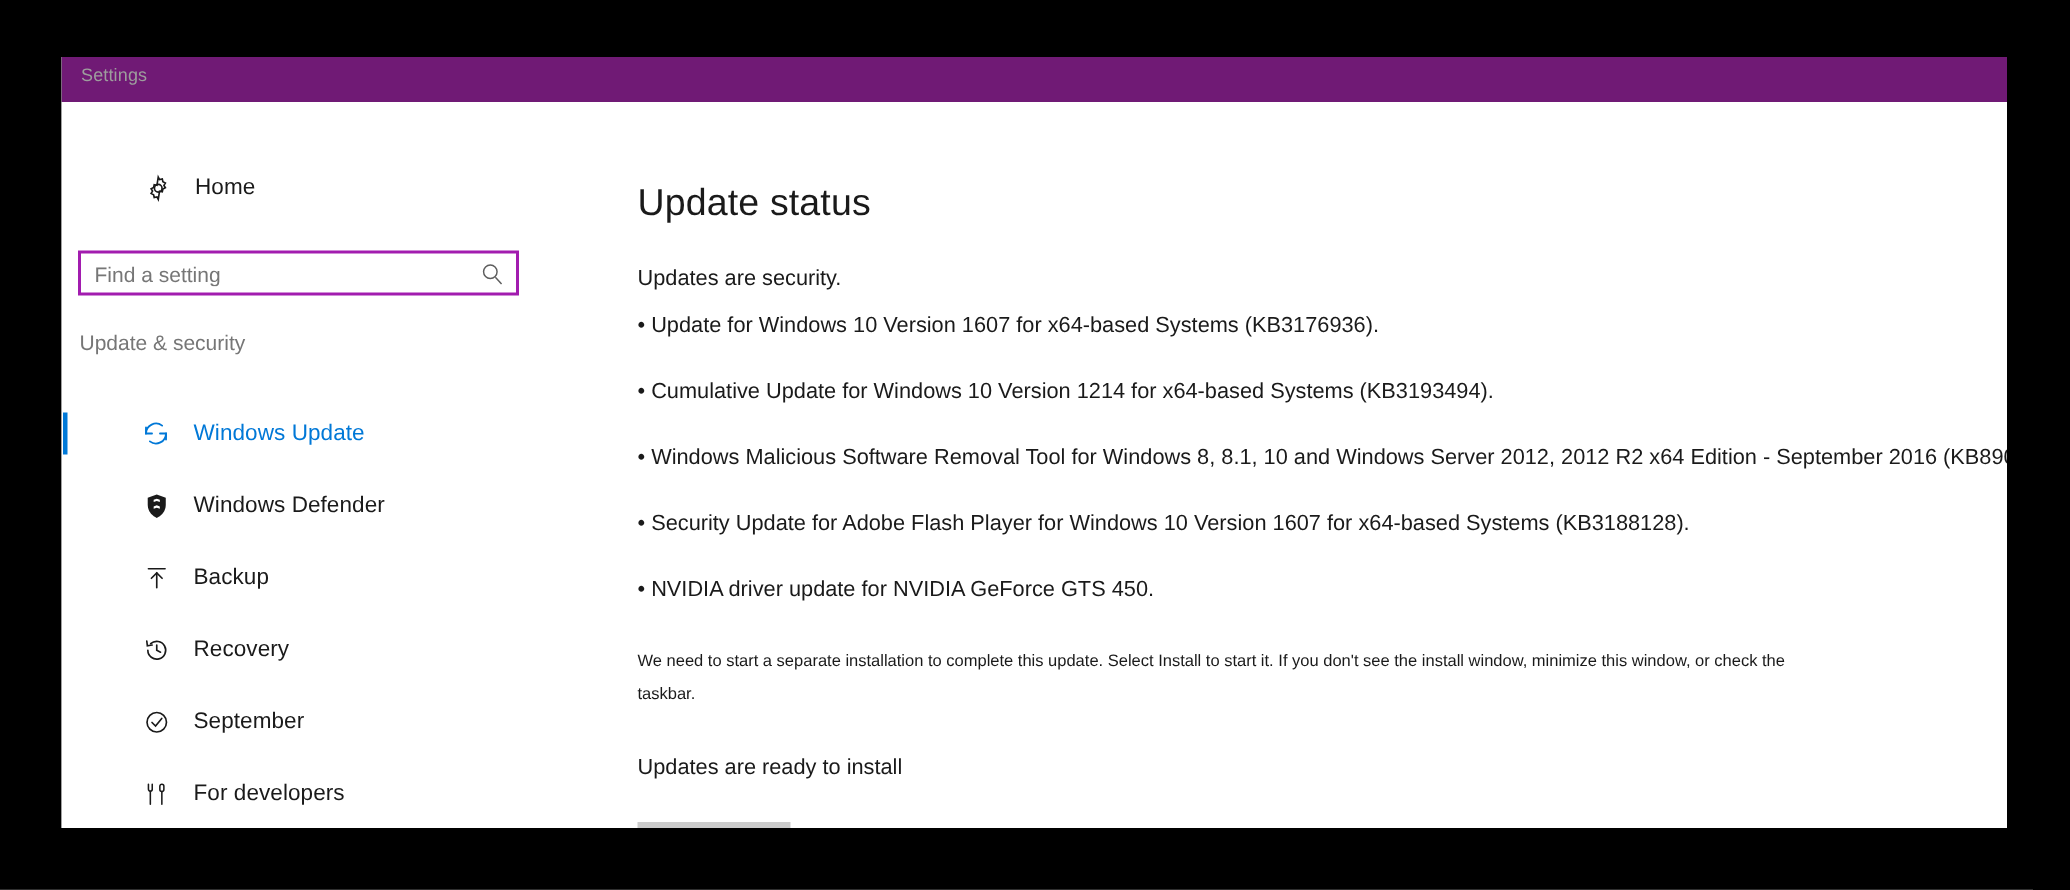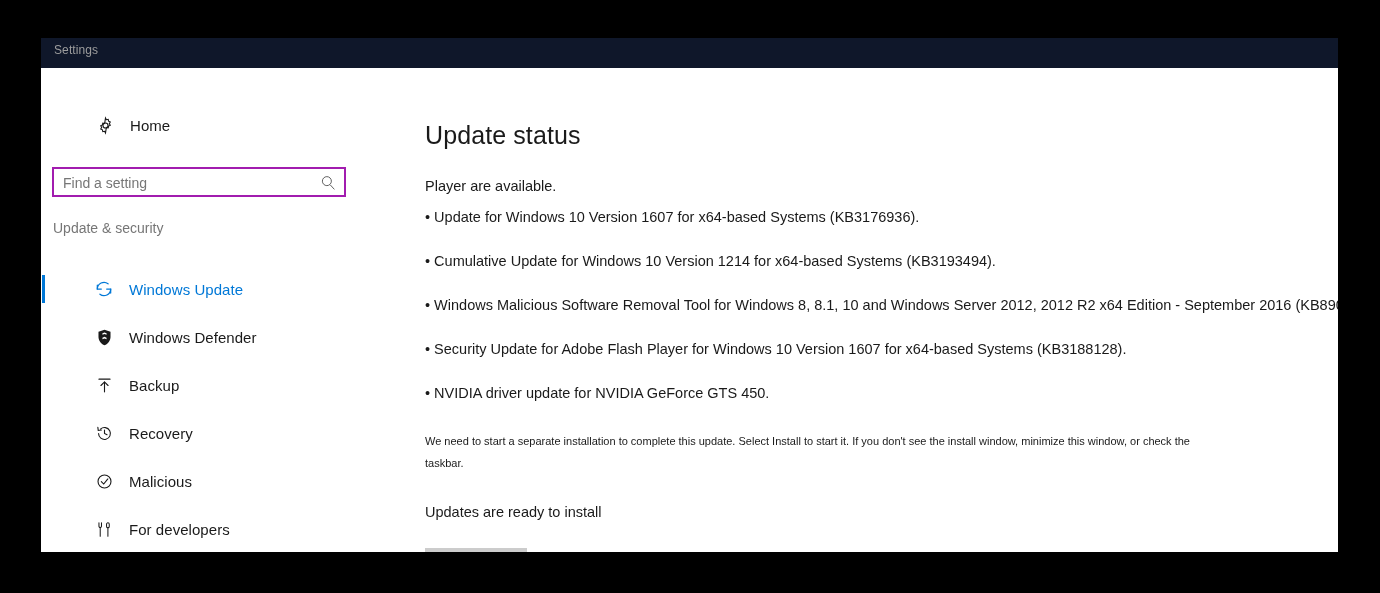--- a/index.html
+++ b/index.html
@@ -32,21 +32,21 @@
     background: #ffffff;
     overflow: hidden;
   }
 
   #titlebar {
     position: absolute;
     left: 0;
     top: 0;
     width: 100%;
     height: 30px;
-    background: #0f172a;
+    background: #701a75;
   }
   #titlebar .title-text {
     position: absolute;
     left: 13px;
     top: 5px;
     font-size: 12px;
     color: #9d9d9d;
     letter-spacing: .1px;
     white-space: nowrap;
   }
@@ -318,21 +318,21 @@
       </div>
 
       <div class="nav-row" style="top:392px;">
         <span class="nav-accent"></span>
         <span class="nav-icon">
           <svg width="19" height="19" viewBox="0 0 24 24" fill="none" stroke="currentColor" stroke-width="1.4" stroke-linecap="round">
             <circle cx="12" cy="12" r="8.2"></circle>
             <polyline points="8,12.2 11,15.2 16.2,8.8"></polyline>
           </svg>
         </span>
-        <span class="nav-label">Malicious</span>
+        <span class="nav-label">September</span>
       </div>
 
       <div class="nav-row" style="top:440px;padding-left:16px;">
         <span class="nav-accent"></span>
         <span class="nav-icon">
           <svg width="19" height="19" viewBox="0 0 24 24" fill="none" stroke="currentColor" stroke-width="1.3" stroke-linecap="round">
             <path d="M8.2 3.6v4.2a1.6 1.6 0 0 1-3.2 0V3.6"></path>
             <line x1="6.6" y1="9.4" x2="6.6" y2="20.4"></line>
             <rect x="14.6" y="3.6" width="3.4" height="6.2" rx="1.7"></rect>
             <line x1="16.3" y1="9.8" x2="16.3" y2="20.4"></line>
@@ -340,21 +340,21 @@
         </span>
         <span class="nav-label">For developers</span>
       </div>
 
     </div>
 
     <div id="content">
 
       <div id="page-title">Update status</div>
 
-      <div id="intro-line" class="body-line">Player are available.</div>
+      <div id="intro-line" class="body-line">Updates are security.</div>
 
       <div id="bullet-list">
         <div class="bullet-item" style="top:141px;">• Update for Windows 10 Version 1607 for x64-based Systems (KB3176936).</div>
         <div class="bullet-item" style="top:185px;">• Cumulative Update for Windows 10 Version 1214 for x64-based Systems (KB3193494).</div>
         <div class="bullet-item" style="top:229px;">• Windows Malicious Software Removal Tool for Windows 8, 8.1, 10 and Windows Server 2012, 2012 R2 x64 Edition - September 2016 (KB890830).</div>
         <div class="bullet-item" style="top:273px;">• Security Update for Adobe Flash Player for Windows 10 Version 1607 for x64-based Systems (KB3188128).</div>
         <div class="bullet-item" style="top:317px;text-align:right;">• NVIDIA driver update for NVIDIA GeForce GTS 450.</div>
       </div>
 
       <div id="separate-install-note">We need to start a separate installation to complete this update. Select Install to start it. If you don't see the install window, minimize this window, or check the taskbar.</div>

